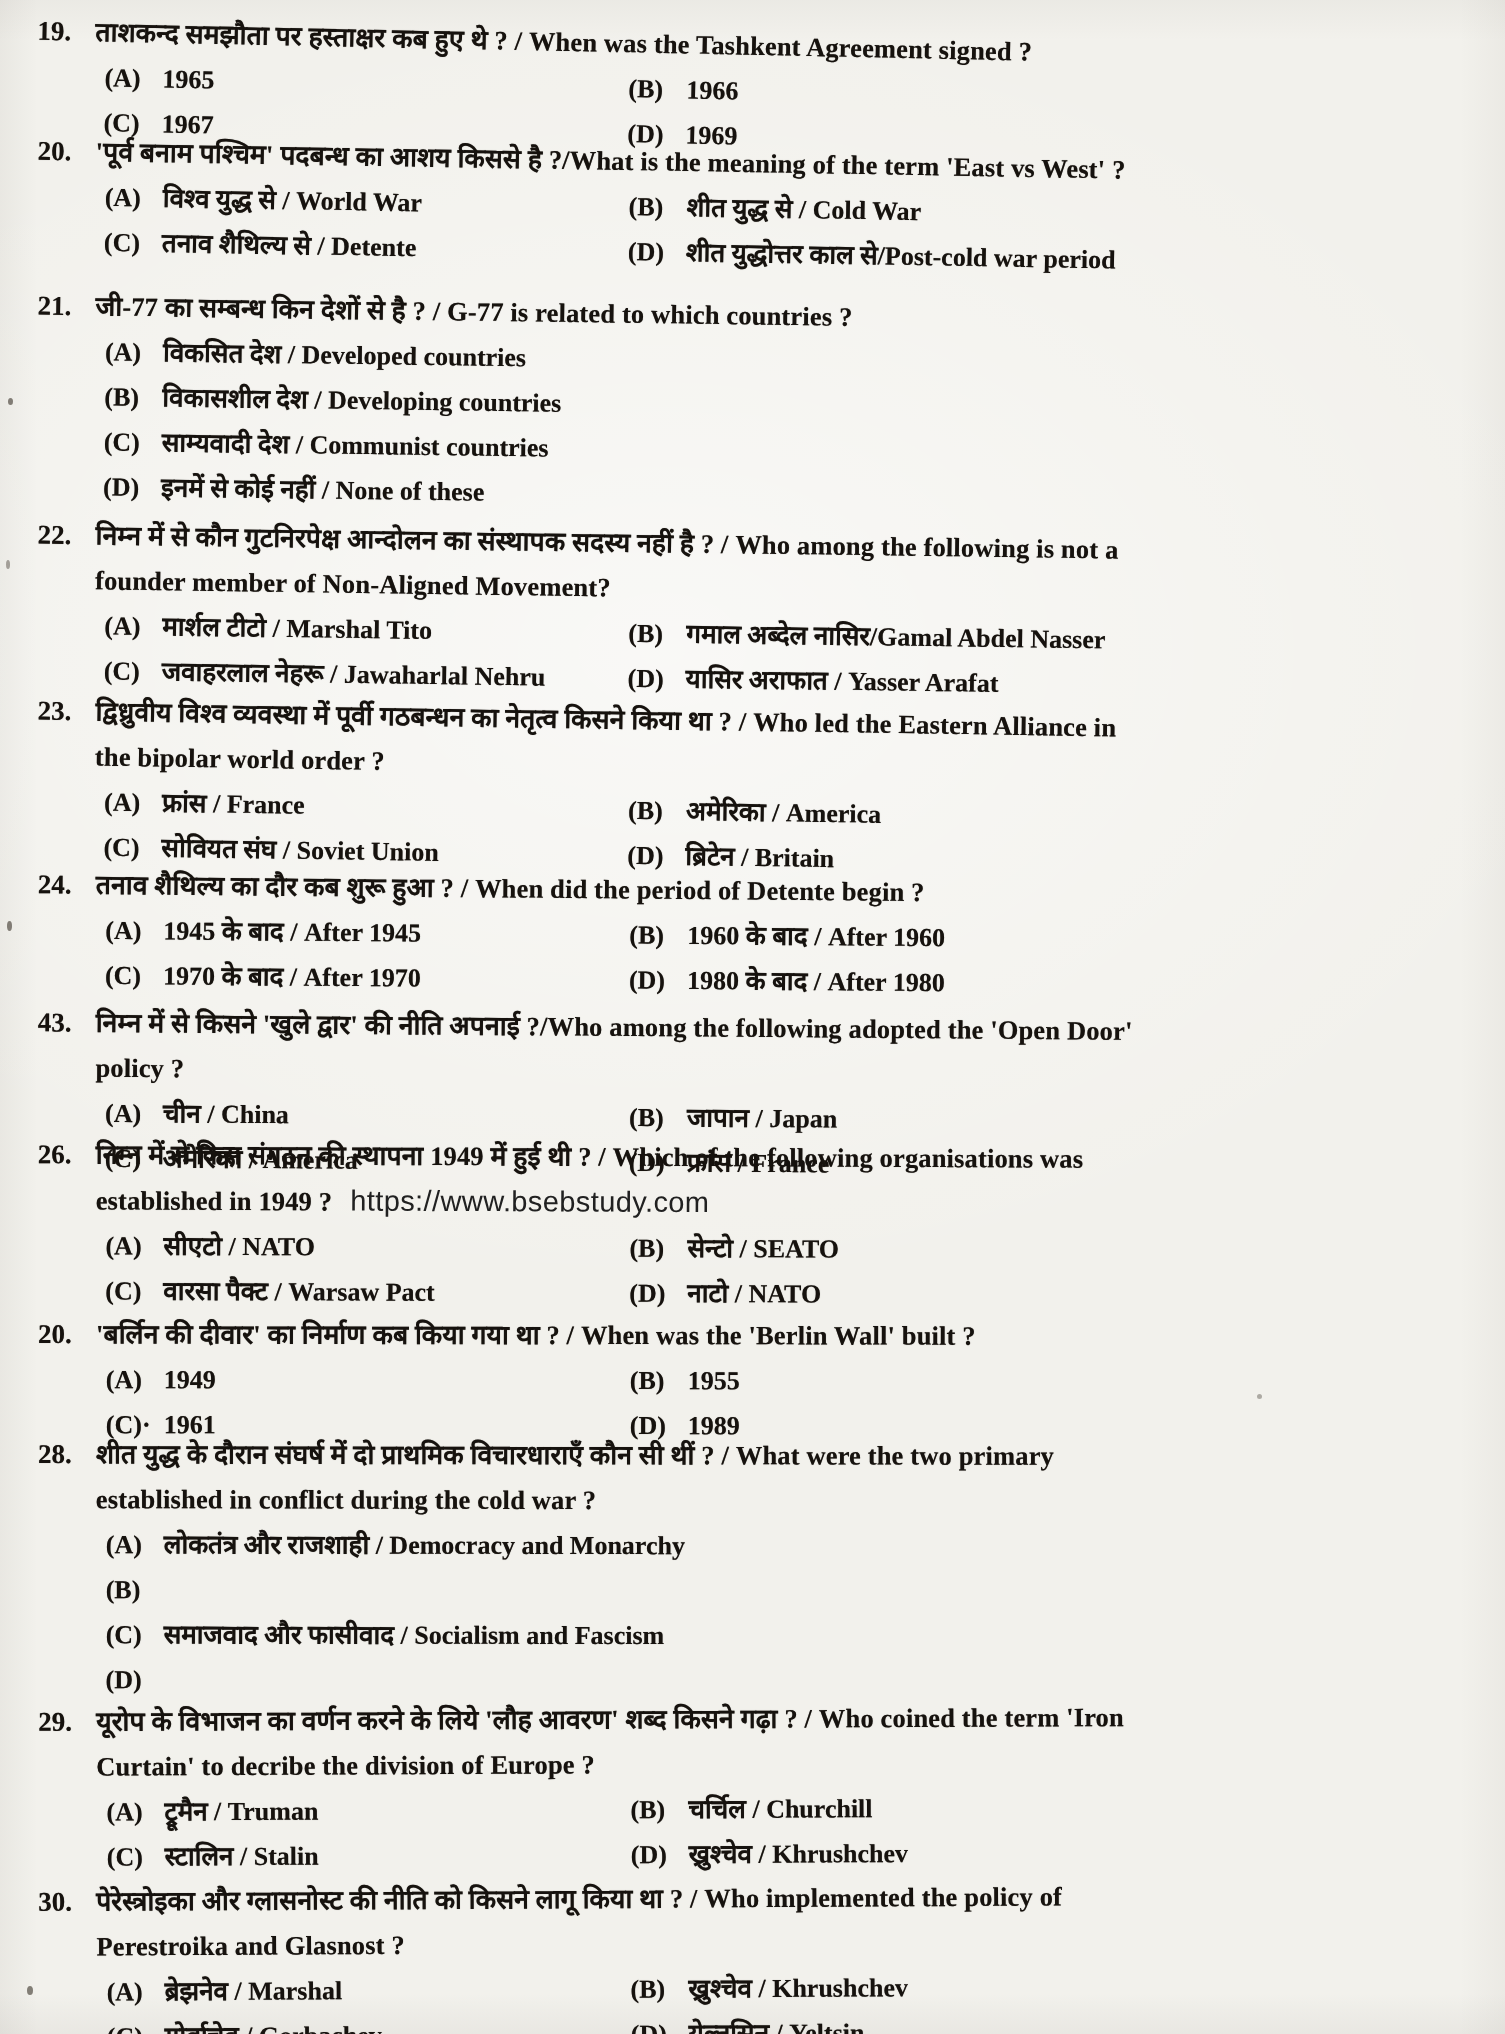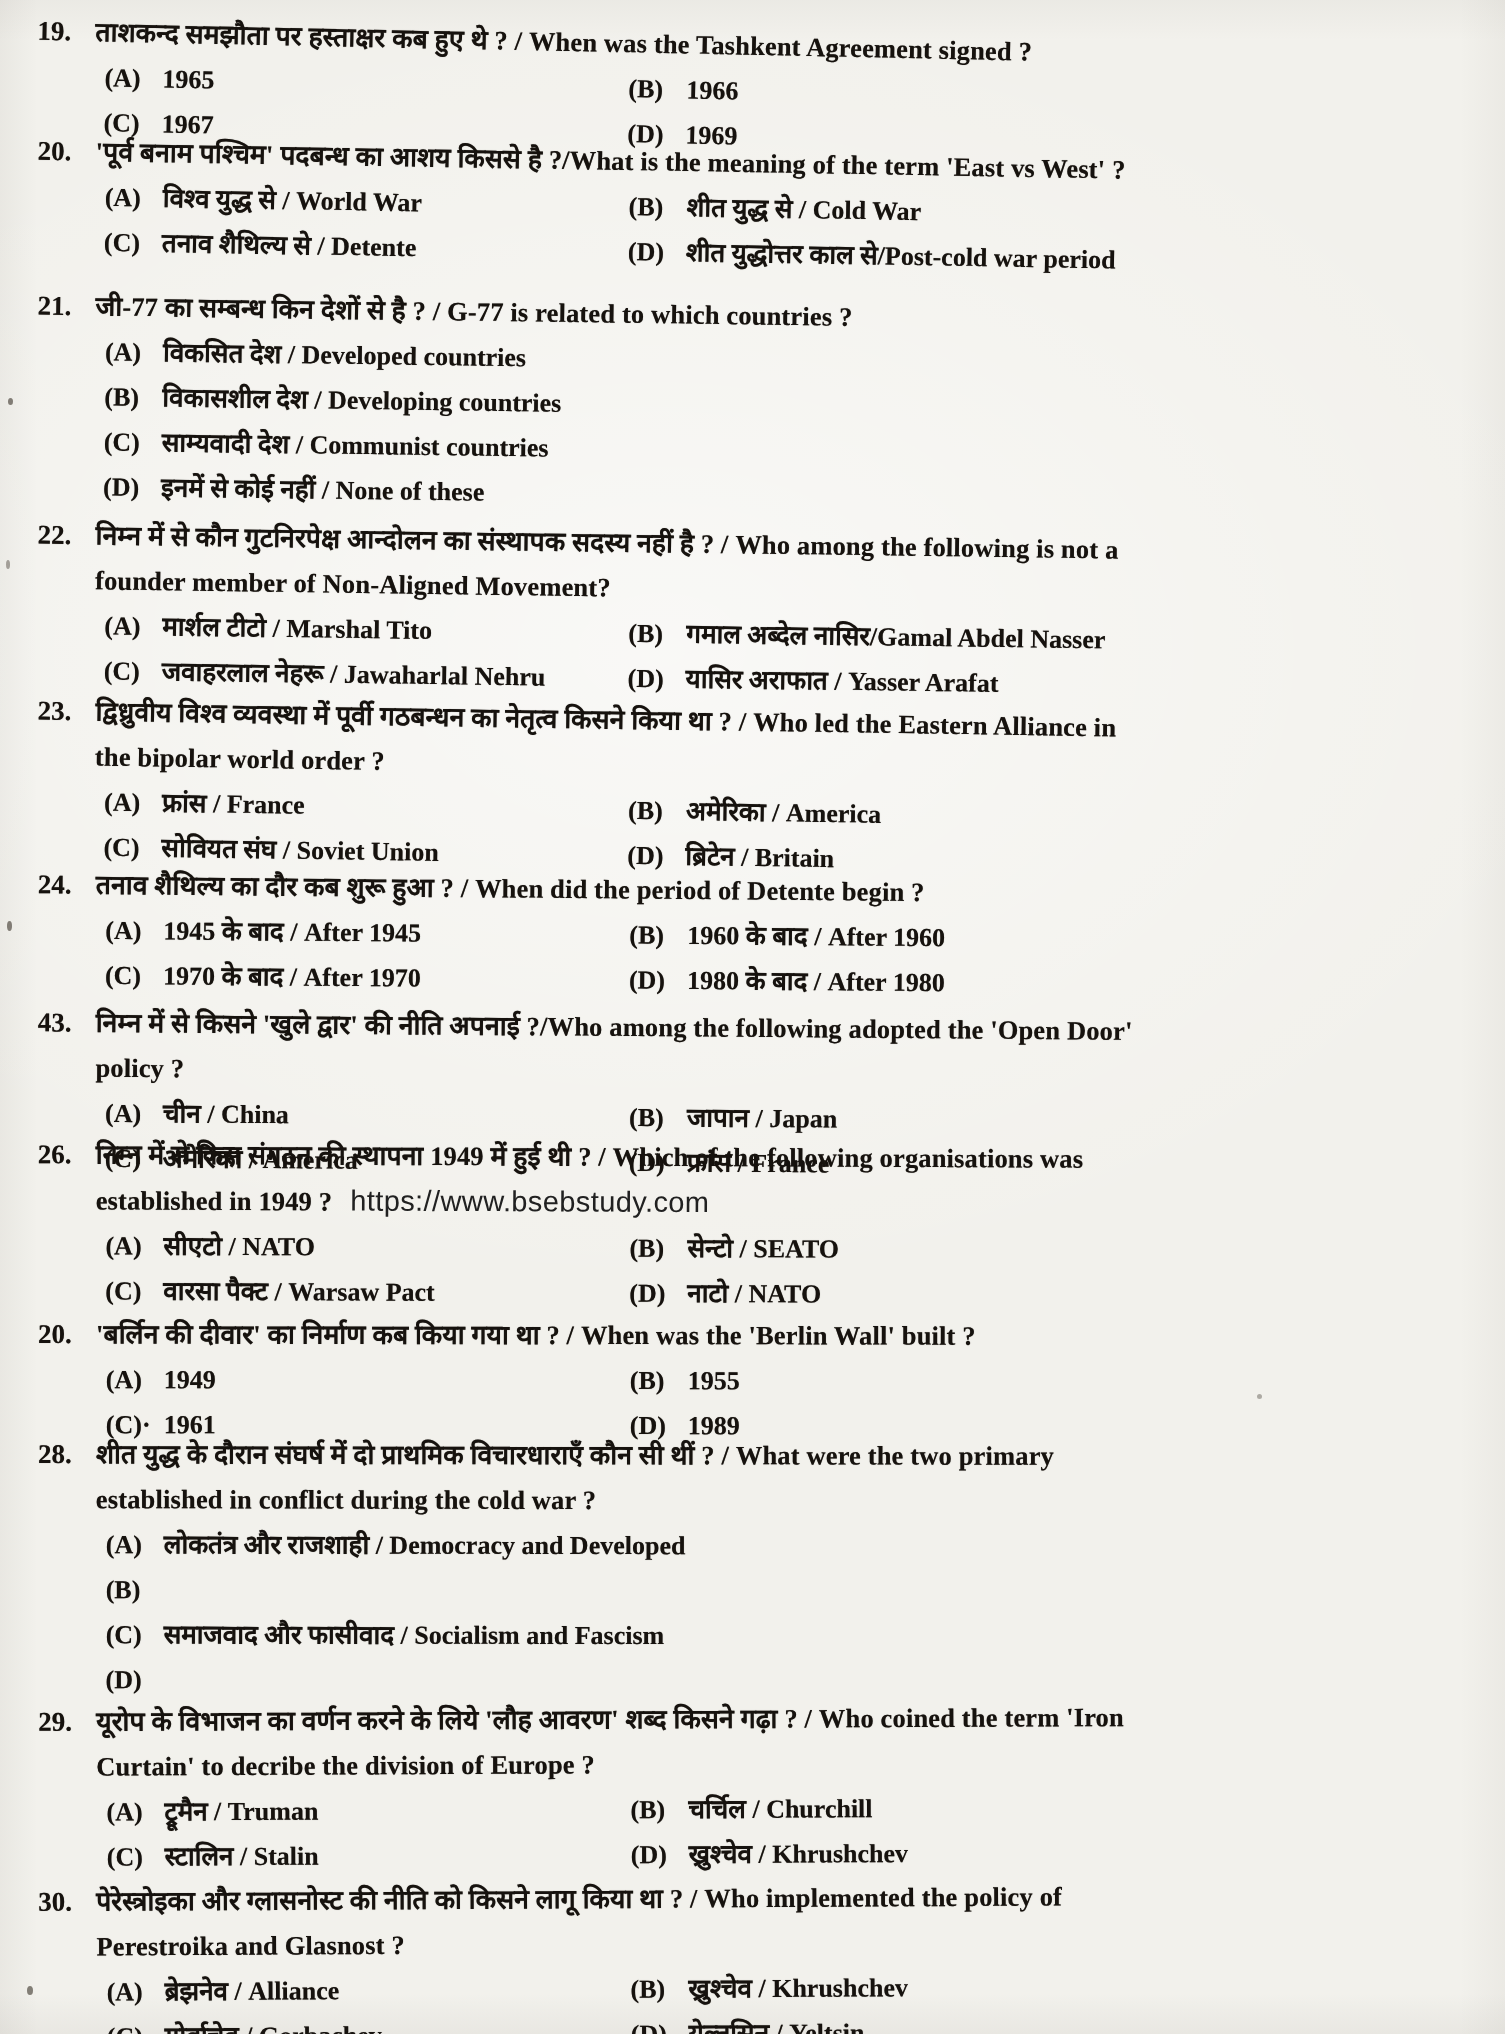--- a/index.html
+++ b/index.html
@@ -300,21 +300,21 @@
     </div>
   </div>
 
   <div class="q" style="top: 1432px; transform: rotate(0.1deg);">
     <div class="qnum">28.</div>
     <div class="qbody">
       <div class="qtext"><span class="qmain">शीत युद्ध के दौरान संघर्ष में दो प्राथमिक विचारधाराएँ कौन सी थीं ? / What were the two primary established in conflict during the cold war ?</span></div>
       <div class="opts stacked">
   <div class="opt">
     <span class="optlabel">(A)</span>
-              <span class="opttext">लोकतंत्र और राजशाही / Democracy and Developed</span>
+              <span class="opttext">लोकतंत्र और राजशाही / Democracy and Monarchy</span>
   </div>
 
   <div class="opt">
     <span class="optlabel">(B)</span>
   </div>
 
   <div class="opt">
     <span class="optlabel">(C)</span>
               <span class="opttext">समाजवाद और फासीवाद / Socialism and Fascism</span>
   </div>
@@ -354,21 +354,21 @@
     </div>
   </div>
 
   <div class="q" style="top: 1880px; transform: rotate(-0.3deg);">
     <div class="qnum">30.</div>
     <div class="qbody">
       <div class="qtext"><span class="qmain">पेरेस्त्रोइका और ग्लासनोस्ट की नीति को किसने लागू किया था ? / Who implemented the policy of Perestroika and Glasnost ?</span></div>
       <div class="opts twocol">
   <div class="opt">
     <span class="optlabel">(A)</span>
-              <span class="opttext">ब्रेझनेव / Alliance</span>
+              <span class="opttext">ब्रेझनेव / Marshal</span>
   </div>
 
   <div class="opt">
     <span class="optlabel">(B)</span>
               <span class="opttext">ख्रुश्चेव / Khrushchev</span>
   </div>
 
   <div class="opt">
     <span class="optlabel">(C)</span>
               <span class="opttext">गोर्बाचेव / Gorbachev .</span>

